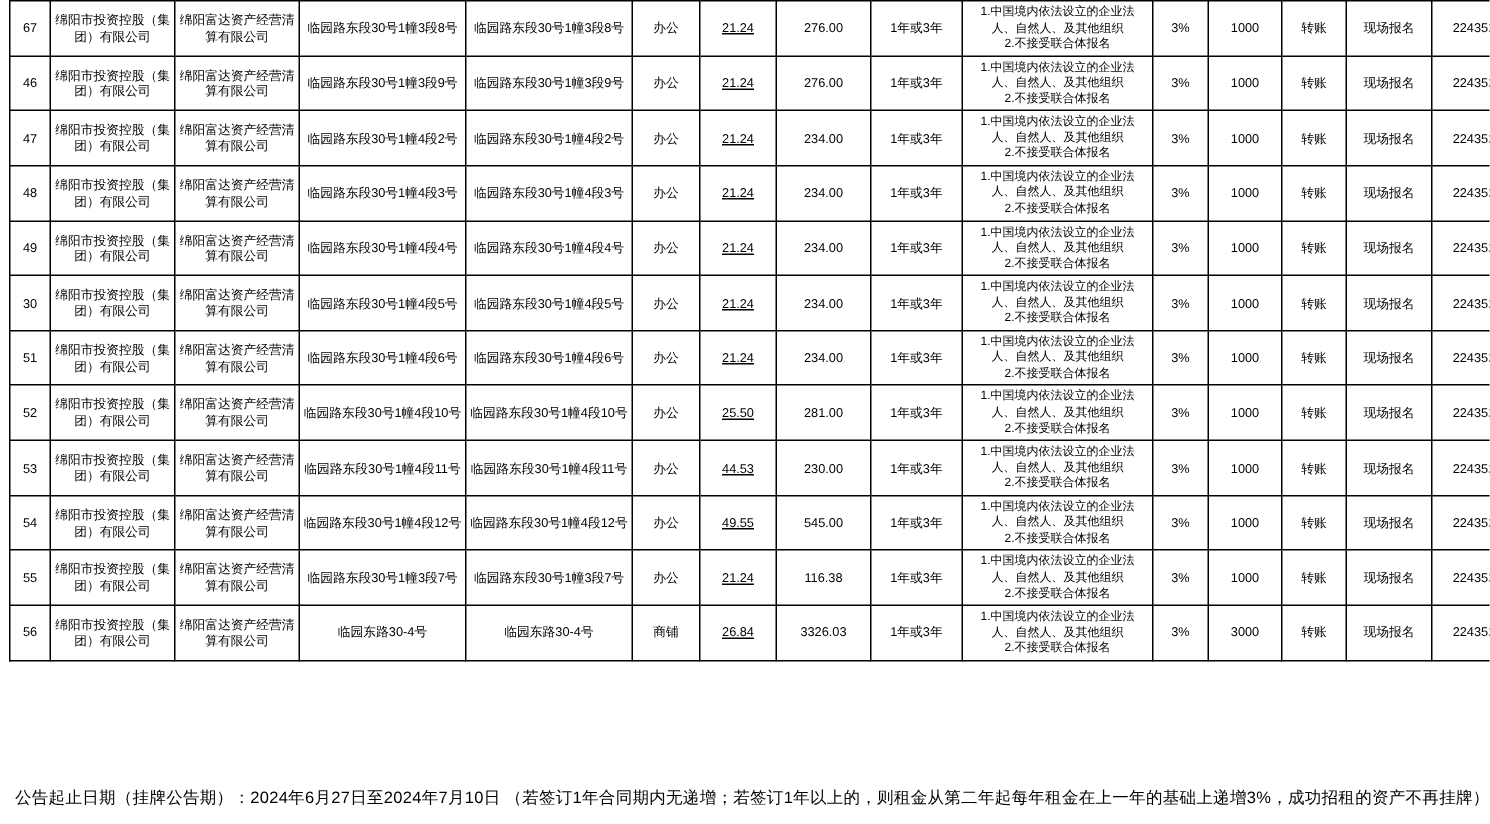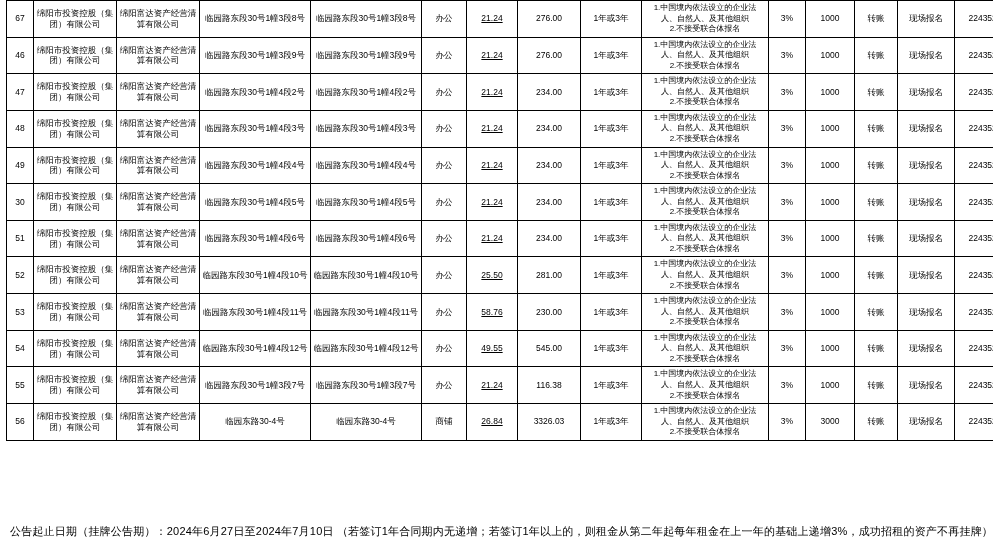--- a/index.html
+++ b/index.html
@@ -240,21 +240,21 @@
           <td class="c-mode">现场报名</td>
           <td class="c-code">2243529</td>
         </tr>
         <tr>
           <td class="c-idx">53</td>
           <td class="c-party">绵阳市投资控股（集团）有限公司</td>
           <td class="c-owner">绵阳富达资产经营清算有限公司</td>
           <td class="c-loc">临园路东段30号1幢4段11号</td>
           <td class="c-addr">临园路东段30号1幢4段11号</td>
           <td class="c-use">办公</td>
-          <td class="c-area">58.76</td>
+          <td class="c-area">44.53</td>
           <td class="c-price">230.00</td>
           <td class="c-term">1年或3年</td>
           <td class="c-cond">
             <span class="cond-line">1.中国境内依法设立的企业法</span>
             <span class="cond-line">人、自然人、及其他组织</span>
             <span class="cond-line">2.不接受联合体报名</span>
           </td>
           <td class="c-rate">3%</td>
           <td class="c-dep">1000</td>
           <td class="c-pay">转账</td>

